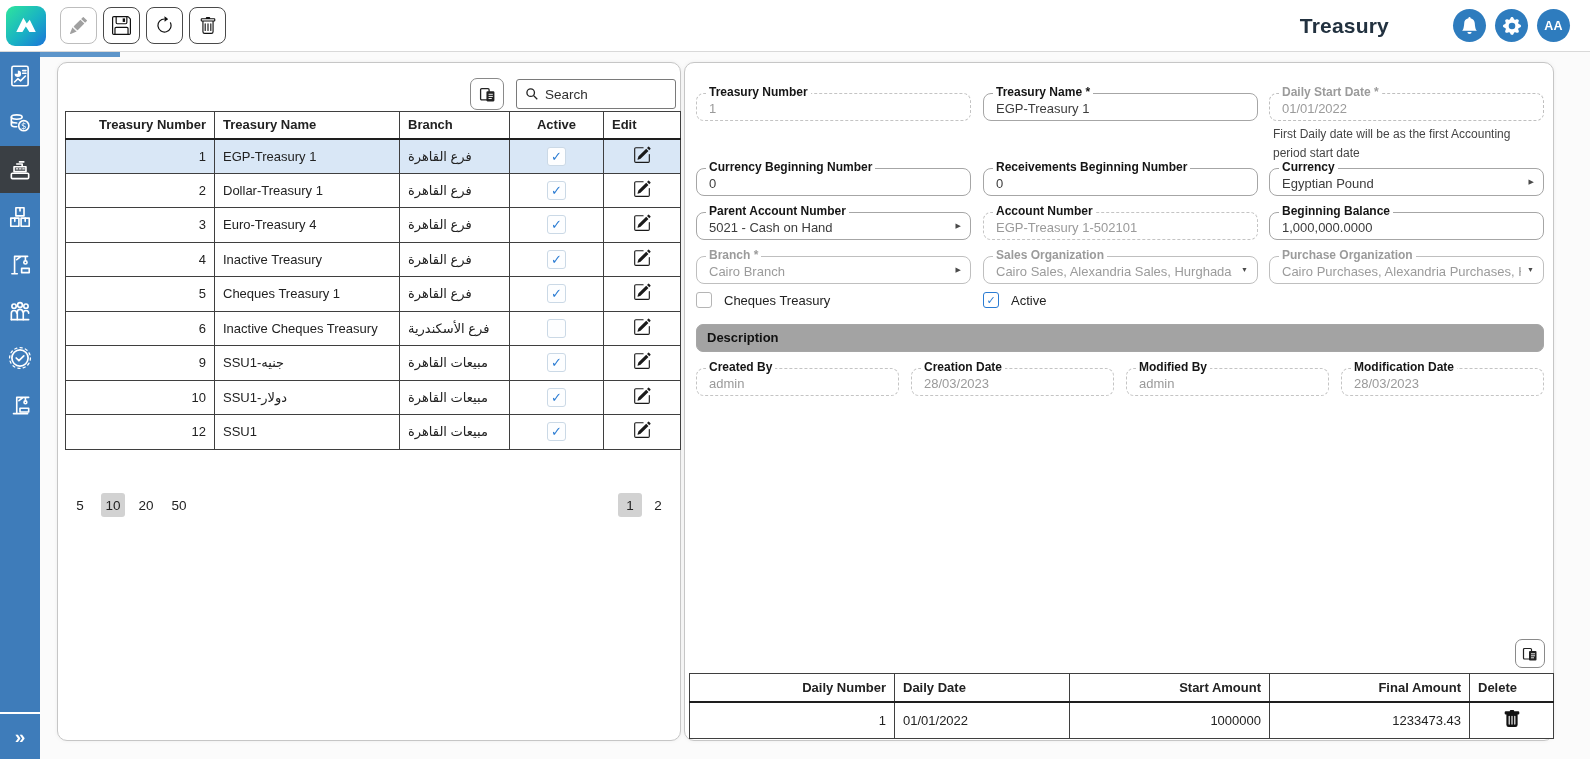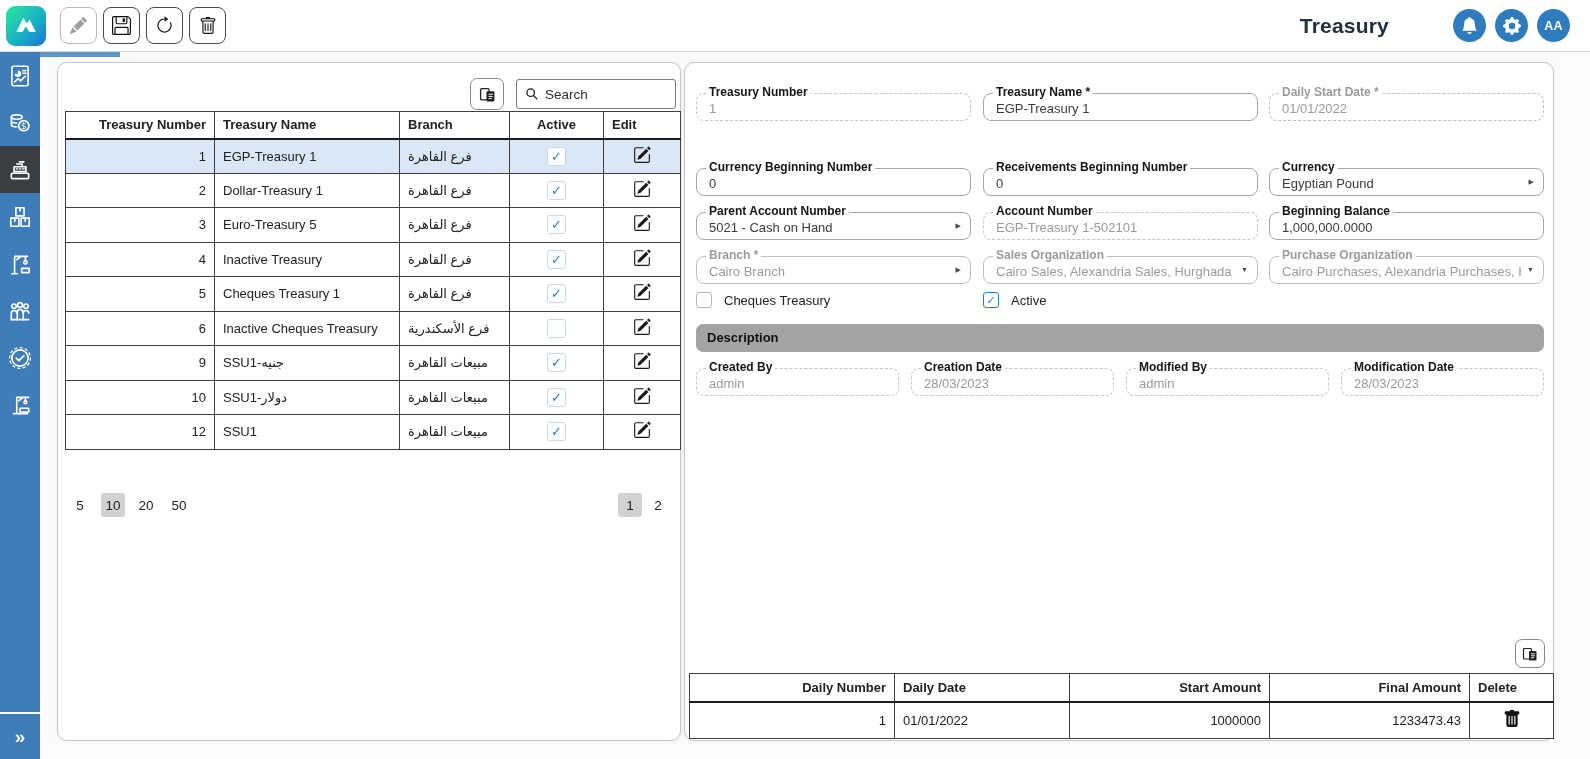--- a/index.html
+++ b/index.html
@@ -286,21 +286,21 @@
     <td class="al-c"><span class="tbl-cb checked">✓</span></td>
     <td class="al-c"><span class="edit-btn">
       <svg width="18" height="18" viewBox="0 0 16 16" fill="#1a1a1a">
         <path d="M15.502 1.94a.5.5 0 0 1 0 .706L14.459 3.69l-2-2L13.502.646a.5.5 0 0 1 .707 0l1.293 1.293zm-1.75 2.456-2-2L4.939 9.21a.5.5 0 0 0-.121.196l-.805 2.414a.25.25 0 0 0 .316.316l2.414-.805a.5.5 0 0 0 .196-.12l6.813-6.814z"></path>
         <path fill-rule="evenodd" d="M1 13.5A1.5 1.5 0 0 0 2.5 15h11a1.5 1.5 0 0 0 1.5-1.5v-6a.5.5 0 0 0-1 0v6a.5.5 0 0 1-.5.5h-11a.5.5 0 0 1-.5-.5v-11a.5.5 0 0 1 .5-.5H9a.5.5 0 0 0 0-1H2.5A1.5 1.5 0 0 0 1 2.5v11z"></path>
       </svg></span></td>
   </tr>
 
   <tr>
     <td class="al-r">3</td>
-    <td>Euro-Treasury 5</td>
+    <td>Euro-Treasury 4</td>
     <td>فرع القاهرة</td>
     <td class="al-c"><span class="tbl-cb checked">✓</span></td>
     <td class="al-c"><span class="edit-btn">
       <svg width="18" height="18" viewBox="0 0 16 16" fill="#1a1a1a">
         <path d="M15.502 1.94a.5.5 0 0 1 0 .706L14.459 3.69l-2-2L13.502.646a.5.5 0 0 1 .707 0l1.293 1.293zm-1.75 2.456-2-2L4.939 9.21a.5.5 0 0 0-.121.196l-.805 2.414a.25.25 0 0 0 .316.316l2.414-.805a.5.5 0 0 0 .196-.12l6.813-6.814z"></path>
         <path fill-rule="evenodd" d="M1 13.5A1.5 1.5 0 0 0 2.5 15h11a1.5 1.5 0 0 0 1.5-1.5v-6a.5.5 0 0 0-1 0v6a.5.5 0 0 1-.5.5h-11a.5.5 0 0 1-.5-.5v-11a.5.5 0 0 1 .5-.5H9a.5.5 0 0 0 0-1H2.5A1.5 1.5 0 0 0 1 2.5v11z"></path>
       </svg></span></td>
   </tr>
 
   <tr>
@@ -399,20 +399,21 @@
           <span class="val">1</span>
         </div>
         <div class="field c2 r1">
           <span class="lbl">Treasury Name *</span>
           <span class="val">EGP-Treasury 1</span>
         </div>
         <div class="field dashed muted c3 r1">
           <span class="lbl">Daily Start Date *</span>
           <span class="val">01/01/2022</span>
         </div>
+        <div class="helper">First Daily date will be as the first Accounting period start date</div>
 
         <div class="field c1 r2">
           <span class="lbl">Currency Beginning Number</span>
           <span class="val">0</span>
         </div>
         <div class="field c2 r2">
           <span class="lbl">Receivements Beginning Number</span>
           <span class="val">0</span>
         </div>
         <div class="field c3 r2">

